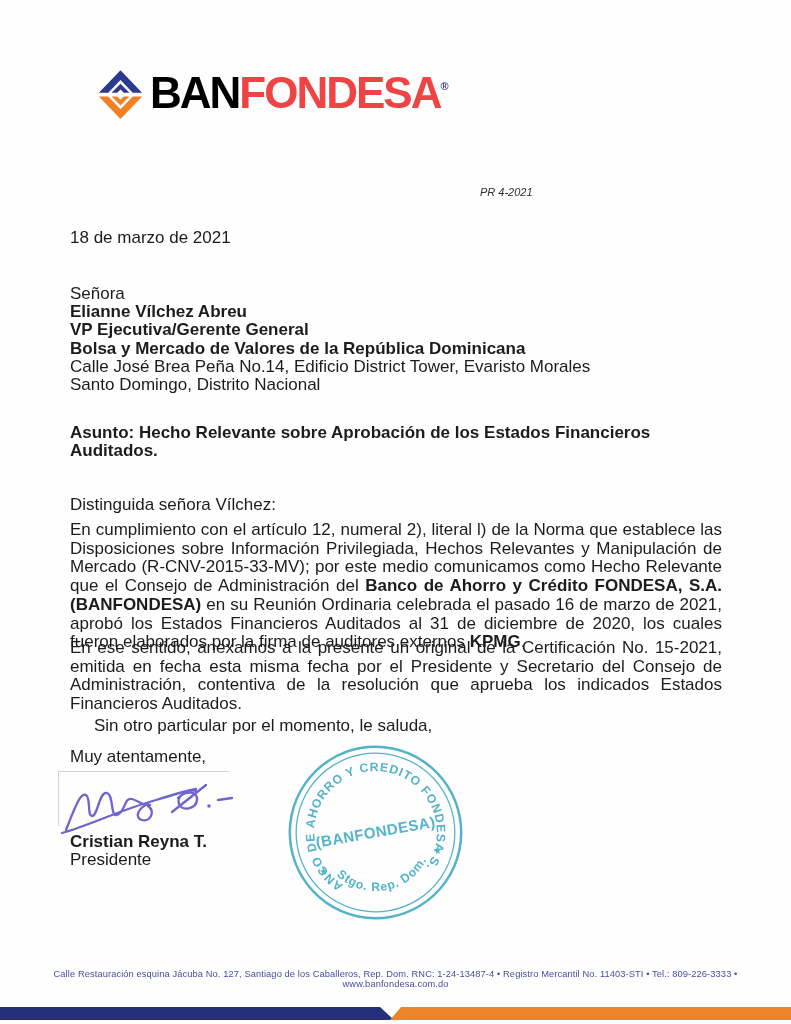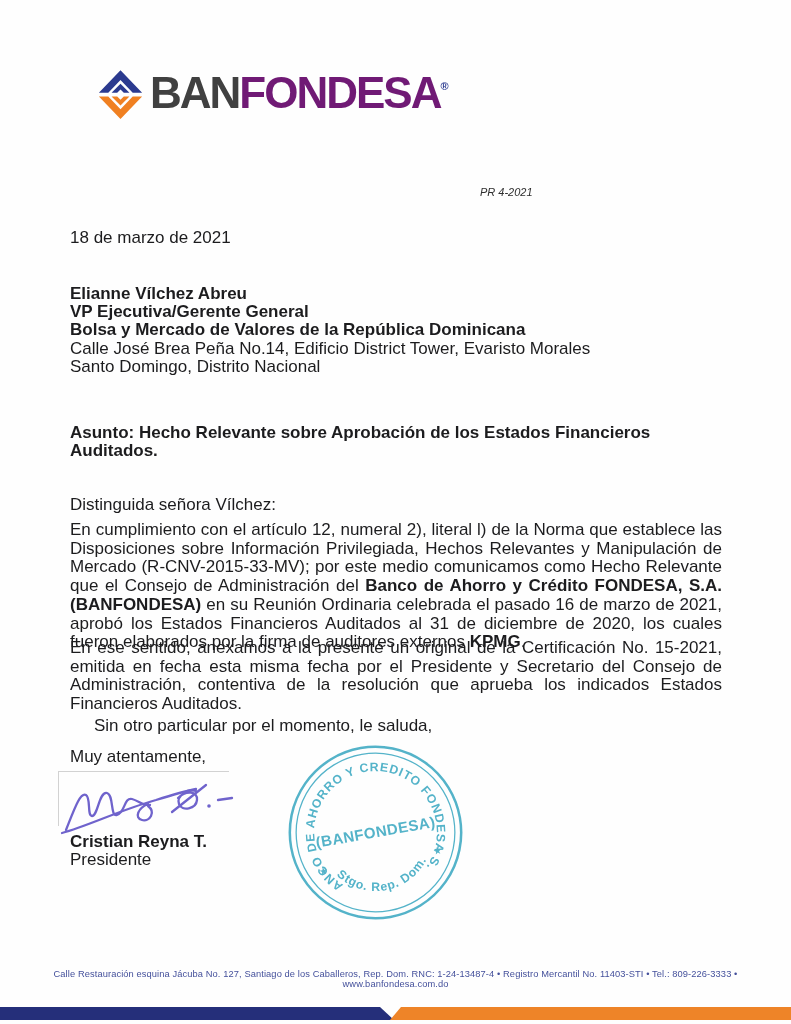--- a/index.html
+++ b/index.html
@@ -5,22 +5,22 @@
   html,body{margin:0;padding:0;background:#ffffff;}
   .page{
     position:relative;width:791px;height:1024px;background:#fefefe;
     font-family:"Liberation Sans",sans-serif;color:#1c1c1e;overflow:hidden;
   }
   
   .logo{position:absolute;left:97px;top:64px;}
   .logo-row{display:flex;align-items:flex-start;}
   .logo-mark{width:47px;height:57px;margin-top:4px;}
   .wordmark{margin-left:6px;font-weight:bold;font-size:44px;letter-spacing:-2px;line-height:44px;white-space:nowrap;}
-  .wm-ban{color:#404040;}
-  .wm-fondesa{color:#701a75;}
+  .wm-ban{color:#000000;}
+  .wm-fondesa{color:#ef4444;}
   .wm-reg{font-size:11px;color:#2B3A8F;letter-spacing:0;vertical-align:18px;font-weight:bold;}
   .tagline{position:absolute;left:146px;top:107px;width:247px;text-align:right;
     color:#F08021;font-size:13px;letter-spacing:0.2px;}
   .ref{position:absolute;left:480px;top:186px;font-style:italic;font-size:11px;color:#2e2e2e;}
   
   .ltr{position:absolute;left:70px;width:652px;font-size:17px;line-height:18.4px;}
   .date{top:229px;}
   .recipient{top:285px;}
   .recipient div{line-height:18.2px;}
   .b{font-weight:bold;}
@@ -61,20 +61,21 @@
         <span class="wm-ban">BAN</span><span class="wm-fondesa">FONDESA</span><span class="wm-reg">®</span>
       </div>
     </div>
   </div>
 
   <div class="ref">PR 4-2021</div>
 
   <div class="ltr date">18 de marzo de 2021</div>
 
   <div class="ltr recipient">
+    <div>Señora</div>
     <div class="b">Elianne Vílchez Abreu</div>
     <div class="b">VP Ejecutiva/Gerente General</div>
     <div class="b">Bolsa y Mercado de Valores de la República Dominicana</div>
     <div>Calle José Brea Peña No.14, Edificio District Tower, Evaristo Morales</div>
     <div>Santo Domingo, Distrito Nacional</div>
   </div>
 
   <div class="ltr subject">Asunto: Hecho Relevante sobre Aprobación de los Estados Financieros Auditados.</div>
 
   <div class="ltr greeting">Distinguida señora Vílchez:</div>

